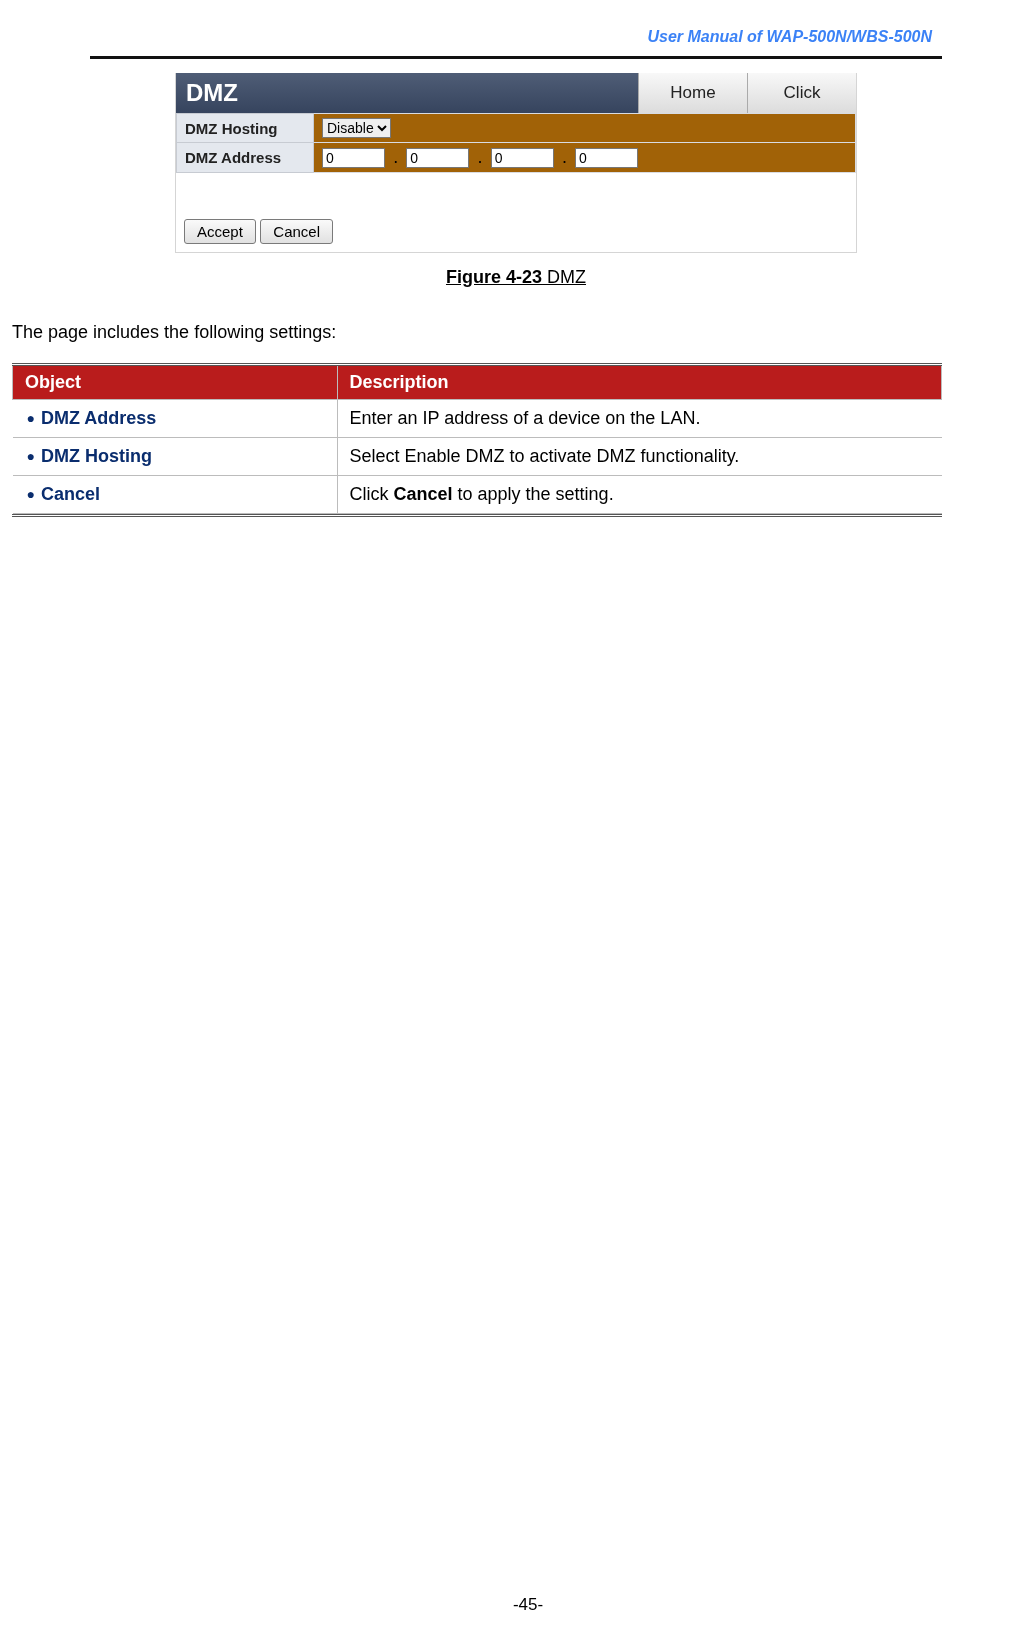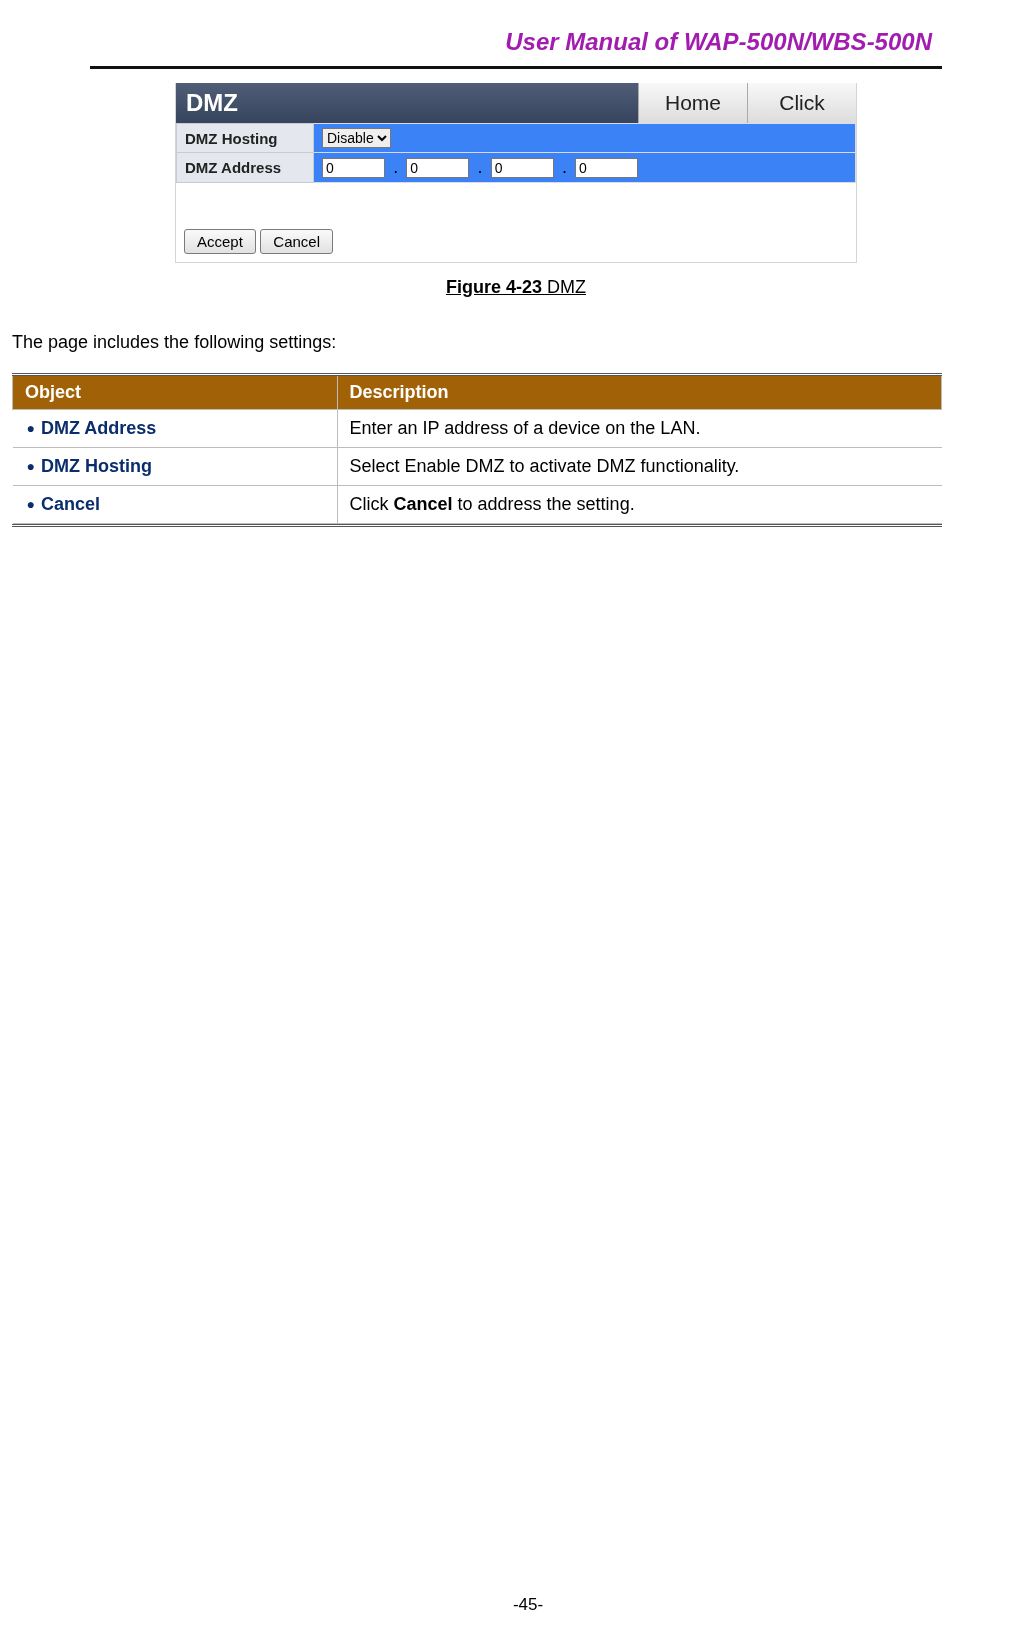--- a/index.html
+++ b/index.html
@@ -14,22 +14,22 @@
     width: 1032px;
     min-height: 1633px;
     box-sizing: border-box;
     position: relative;
     padding: 20px 0 40px 0;
   }
   .header-line {
     text-align: right;
     font-weight: bold;
     font-style: italic;
-    color: #a21caf;
-    font-size: 24px;
+    color: #3b82f6;
+    font-size: 16px;
     padding: 8px 100px 10px 0;
   }
   .hr-thick {
     border: 0;
     border-top: 3px solid #111;
     margin: 0 90px 14px 90px;
   }
 
   
   .shot {
@@ -52,21 +52,21 @@
   .shot-tabs {
     position: absolute;
     right: 0;
     top: 0;
     height: 100%;
     display: flex;
   }
   .shot-tab {
     background: linear-gradient(#f8f8f8, #dcdcdc);
     color: #222;
-    font-size: 21px;
+    font-size: 17px;
     font-weight: normal;
     width: 108px;
     border-left: 1px solid #aaa;
     display: flex;
     align-items: center;
     justify-content: center;
     cursor: pointer;
   }
   .form-table {
     border-collapse: collapse;
@@ -80,21 +80,21 @@
   .form-table .lbl {
     width: 120px;
     background: #e4e8ee;
     border: 1px solid #c7cbd2;
     font-weight: bold;
     color: #222;
     text-align: left;
   }
   .form-table .ctrl {
     border: 1px solid #d9dce2;
-    background: #3b82f6;
+    background: #a16207;
   }
   .sel {
     font-size: 14px;
     background: #efefef;
     border: 1px solid #777;
   }
   .octet {
     width: 55px;
     font-size: 14px;
     border: 1px solid #777;
@@ -132,21 +132,21 @@
     margin: 0 90px 0 12px;
     border-top: 3px double #555;
     border-bottom: 3px double #555;
   }
   .desc-table {
     width: 100%;
     border-collapse: collapse;
     font-size: 18px;
   }
   .desc-table th {
-    background: #a16207;
+    background: #b91c1c;
     color: #fff;
     font-weight: bold;
     text-align: left;
     padding: 6px 12px;
     border: 1px solid #bcbcbc;
     border-top: none;
   }
   .desc-table td {
     border: 1px solid #bcbcbc;
     border-left: none;
@@ -239,20 +239,20 @@
       <tr>
         <td><span class="bullet">●</span><span>DMZ Address</span></td>
         <td>Enter an IP address of a device on the LAN.</td>
       </tr>
       <tr>
         <td><span class="bullet">●</span><span>DMZ Hosting</span></td>
         <td>Select Enable DMZ to activate DMZ functionality.</td>
       </tr>
       <tr>
         <td><span class="bullet">●</span><span>Cancel</span></td>
-        <td><span>Click </span><b>Cancel</b><span> to address the setting.</span></td>
+        <td><span>Click </span><b>Cancel</b><span> to apply the setting.</span></td>
       </tr>
     </tbody>
       </table>
   </div>
 
   <div class="page-num">-45-</div>
 </div>
 
 </body></html>

